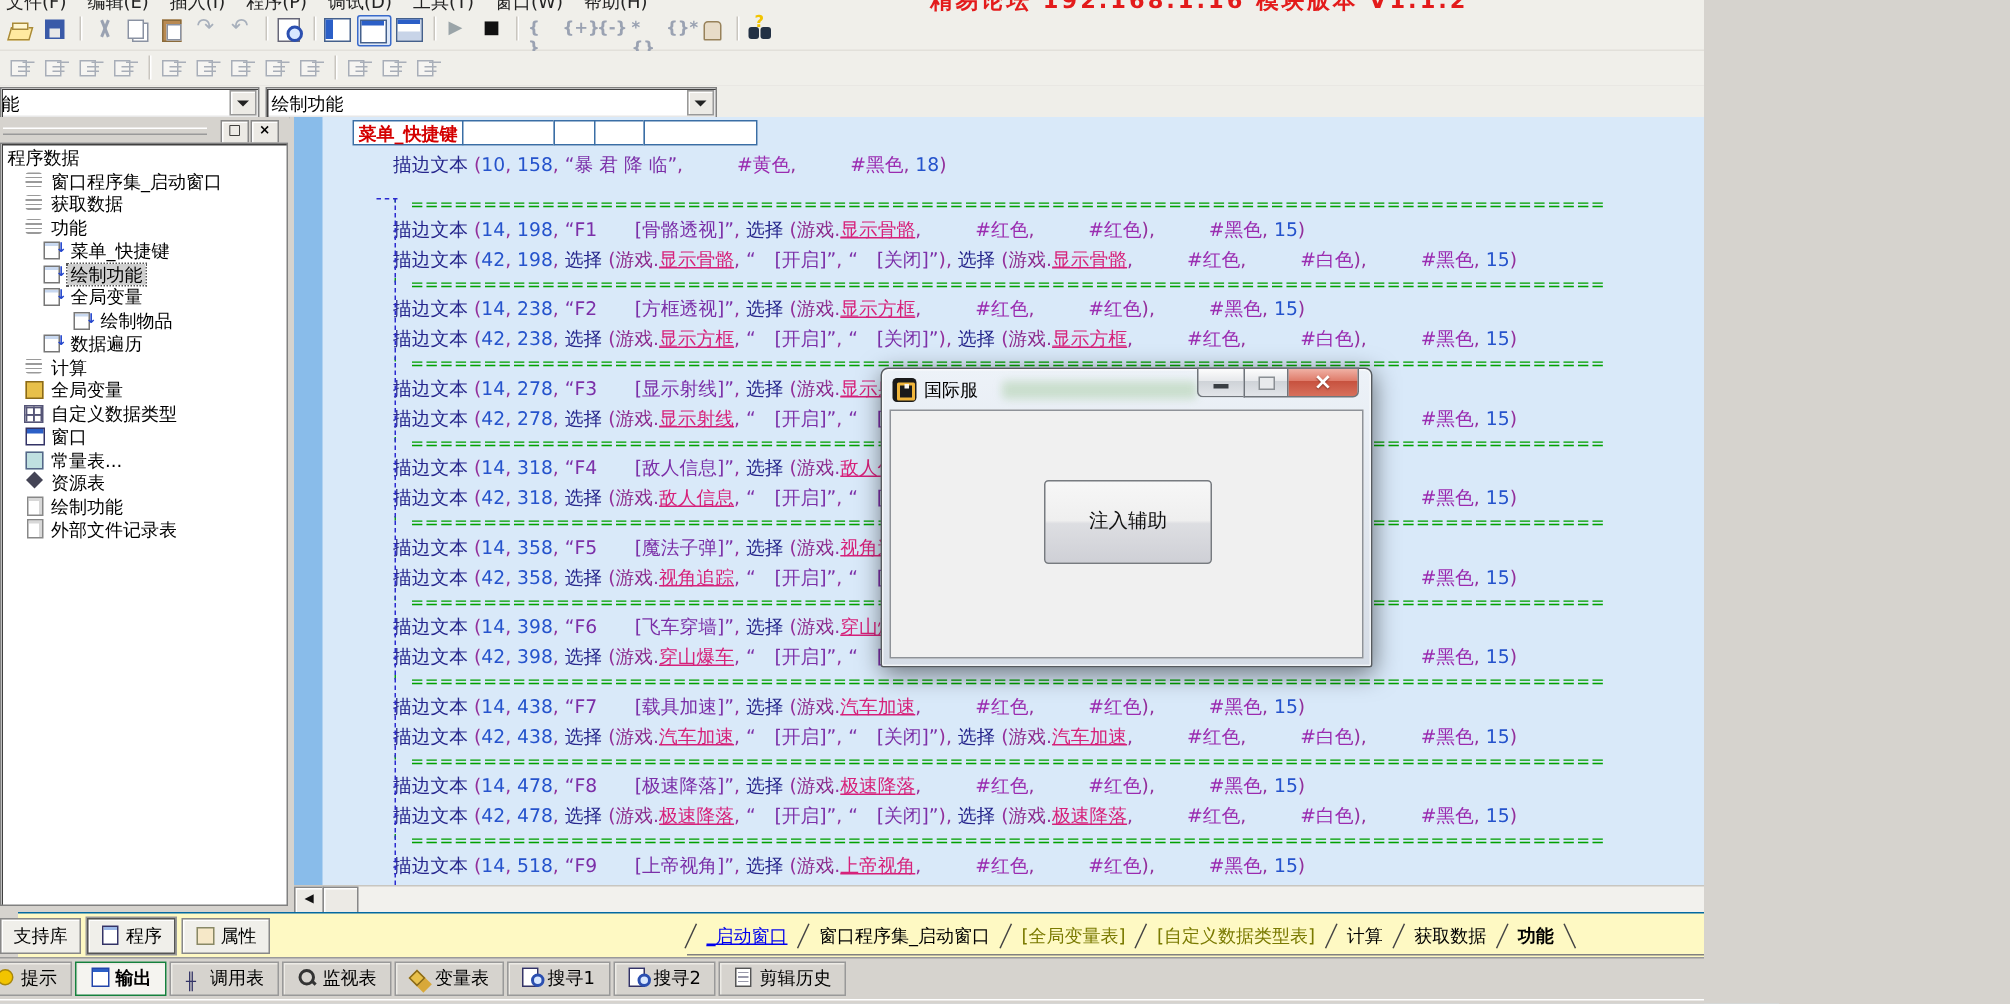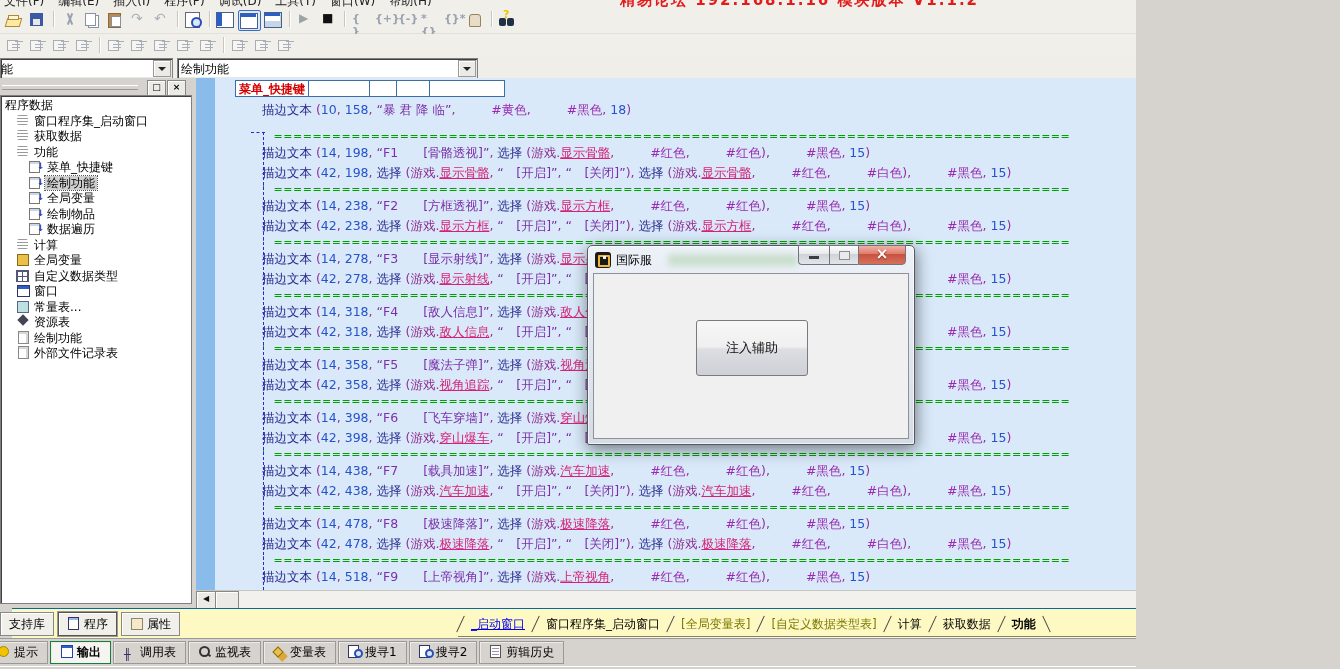--- a/index.html
+++ b/index.html
@@ -194,21 +194,21 @@
       <span id="pb-close" class="pb">×</span>
     </div>
     <div id="treebox">
         <div class="titem" style="padding-left: 2px;"><span class="tlabel">程序数据</span></div>
         <div class="titem" style="padding-left: 15px;"><span class="tic tic-module"></span><span class="tlabel">窗口程序集_启动窗口</span></div>
         <div class="titem" style="padding-left: 15px;"><span class="tic tic-module"></span><span class="tlabel">获取数据</span></div>
         <div class="titem" style="padding-left: 15px;"><span class="tic tic-module"></span><span class="tlabel">功能</span></div>
         <div class="titem" style="padding-left: 28px;"><span class="tic tic-sub"></span><span class="tlabel">菜单_快捷键</span></div>
         <div class="titem sel" style="padding-left: 28px;"><span class="tic tic-sub"></span><span class="tlabel">绘制功能</span></div>
         <div class="titem" style="padding-left: 28px;"><span class="tic tic-sub"></span><span class="tlabel">全局变量</span></div>
-        <div class="titem" style="padding-left: 28px;"><span class="tic tic-sub"></span><span class="tlabel">绘制物品</span></div>
+        <div class="titem" style="padding-left: 28px; margin-left: 20px;"><span class="tic tic-sub"></span><span class="tlabel">绘制物品</span></div>
         <div class="titem" style="padding-left: 28px;"><span class="tic tic-sub"></span><span class="tlabel">数据遍历</span></div>
         <div class="titem" style="padding-left: 15px;"><span class="tic tic-module"></span><span class="tlabel">计算</span></div>
         <div class="titem" style="padding-left: 15px;"><span class="tic tic-global"></span><span class="tlabel">全局变量</span></div>
         <div class="titem" style="padding-left: 15px;"><span class="tic tic-dtype"></span><span class="tlabel">自定义数据类型</span></div>
         <div class="titem" style="padding-left: 15px;"><span class="tic tic-window"></span><span class="tlabel">窗口</span></div>
         <div class="titem" style="padding-left: 15px;"><span class="tic tic-const"></span><span class="tlabel">常量表...</span></div>
         <div class="titem" style="padding-left: 15px;"><span class="tic tic-res"></span><span class="tlabel">资源表</span></div>
         <div class="titem" style="padding-left: 15px;"><span class="tic tic-modref"></span><span class="tlabel">绘制功能</span></div>
         <div class="titem" style="padding-left: 15px;"><span class="tic tic-extfile"></span><span class="tlabel">外部文件记录表</span></div>
       </div>

